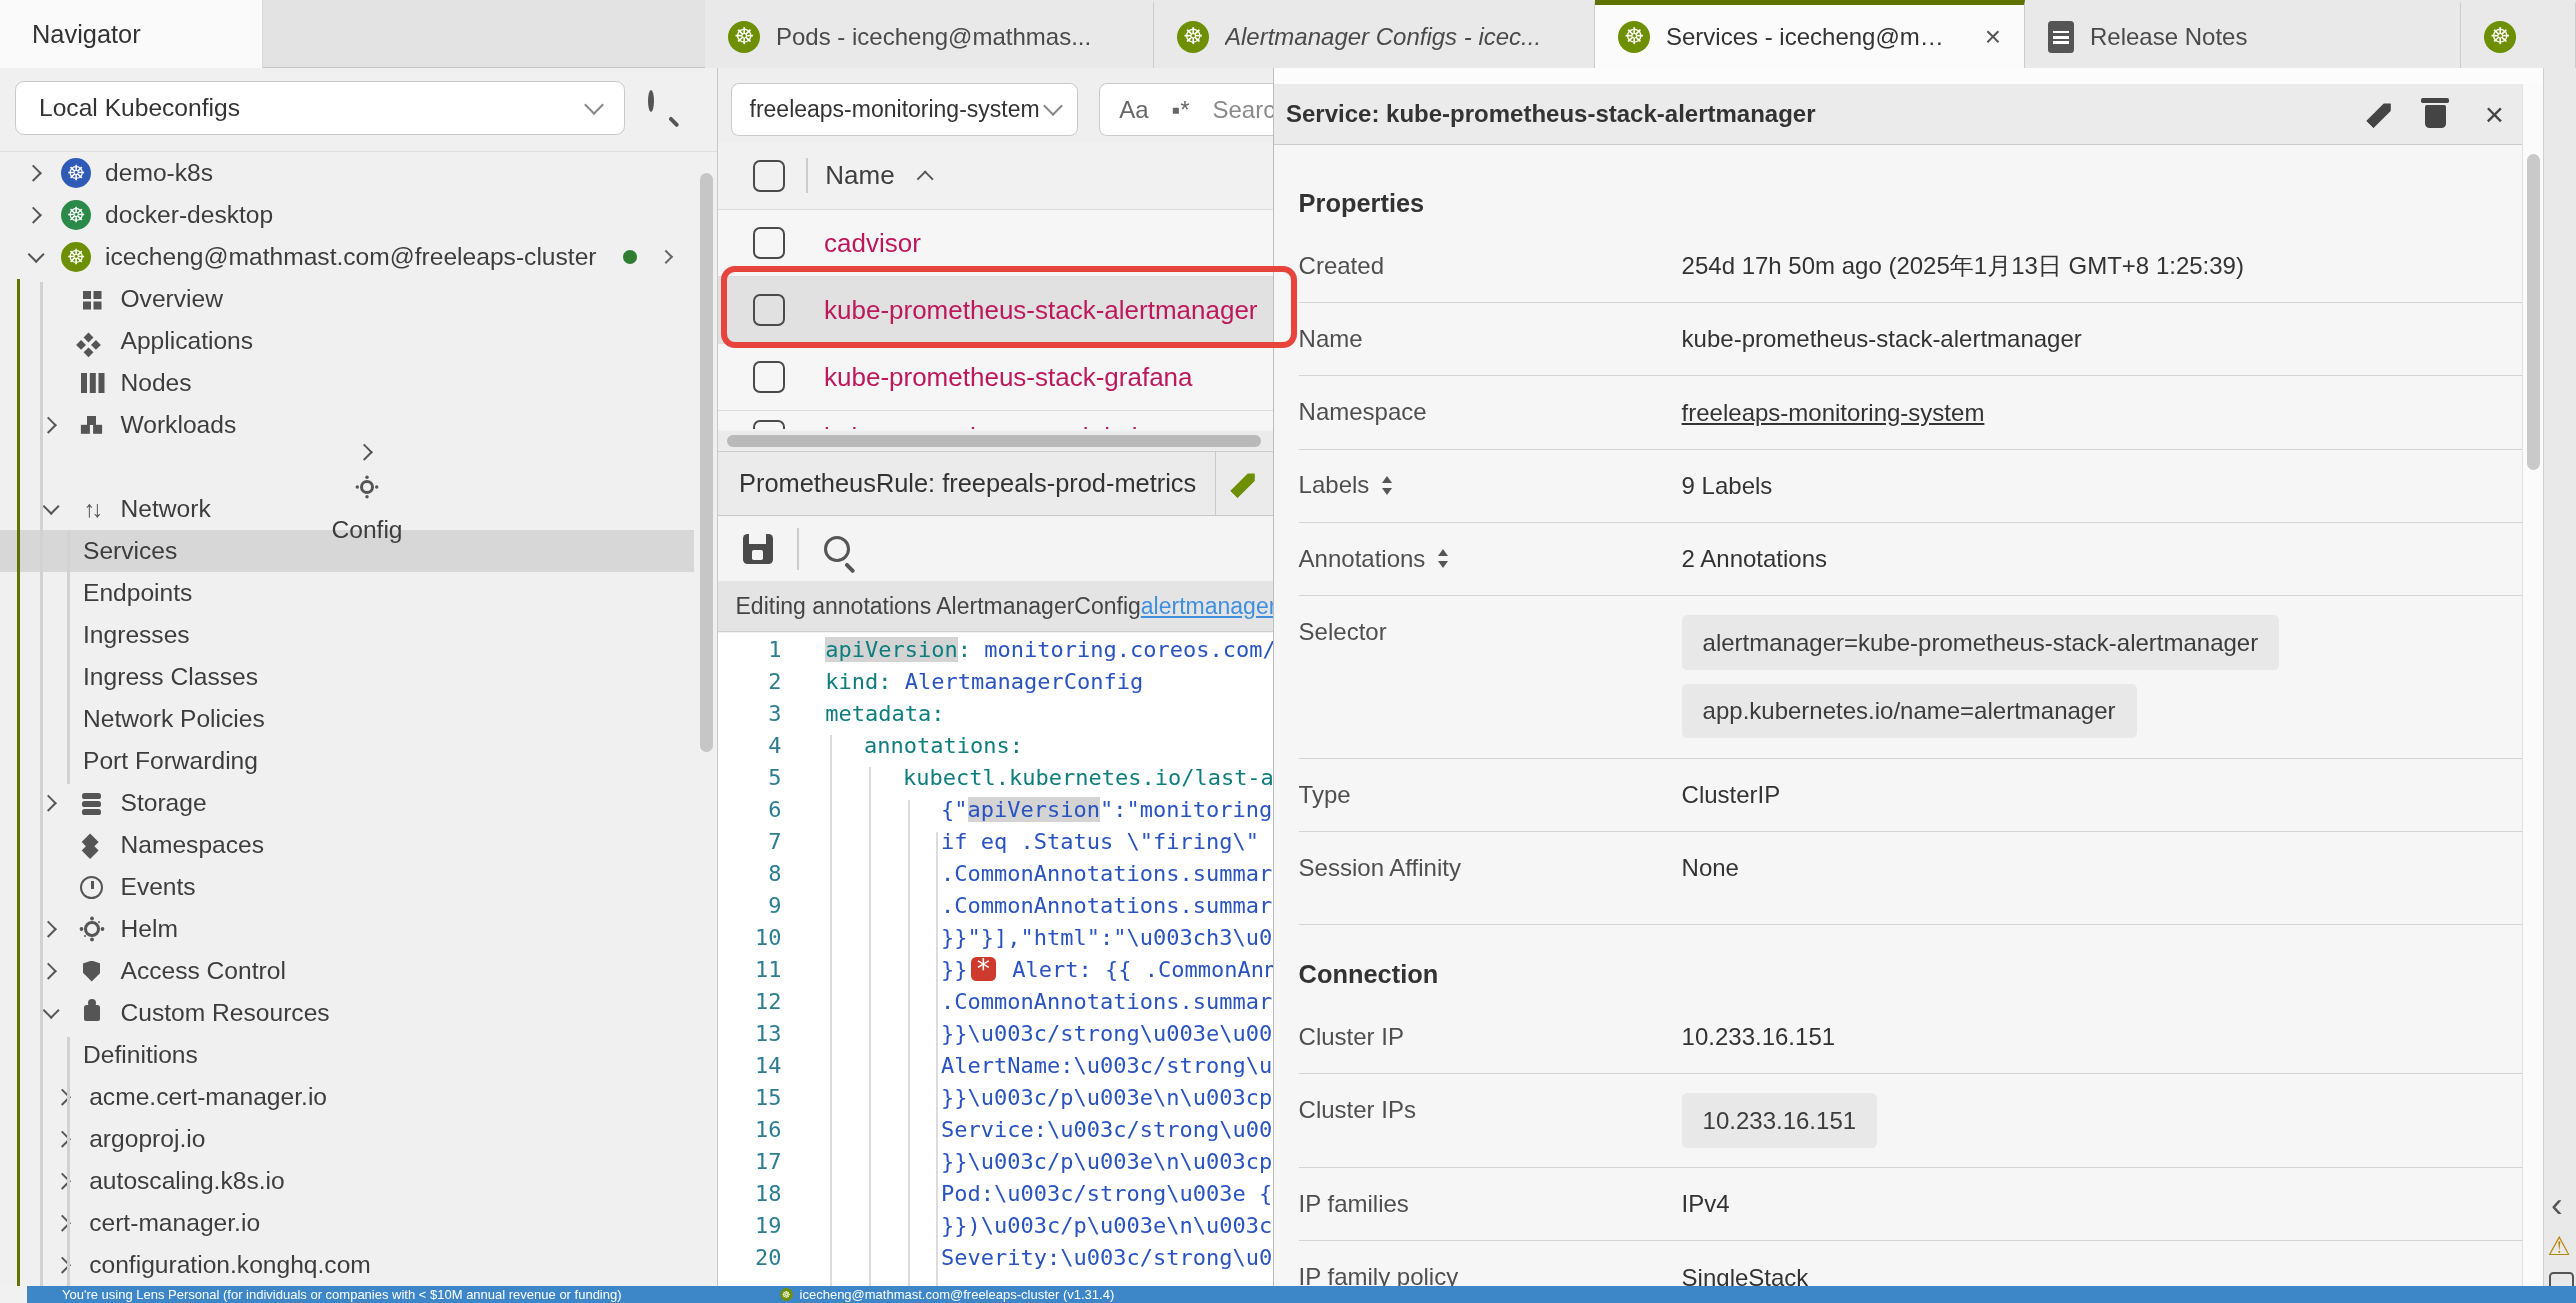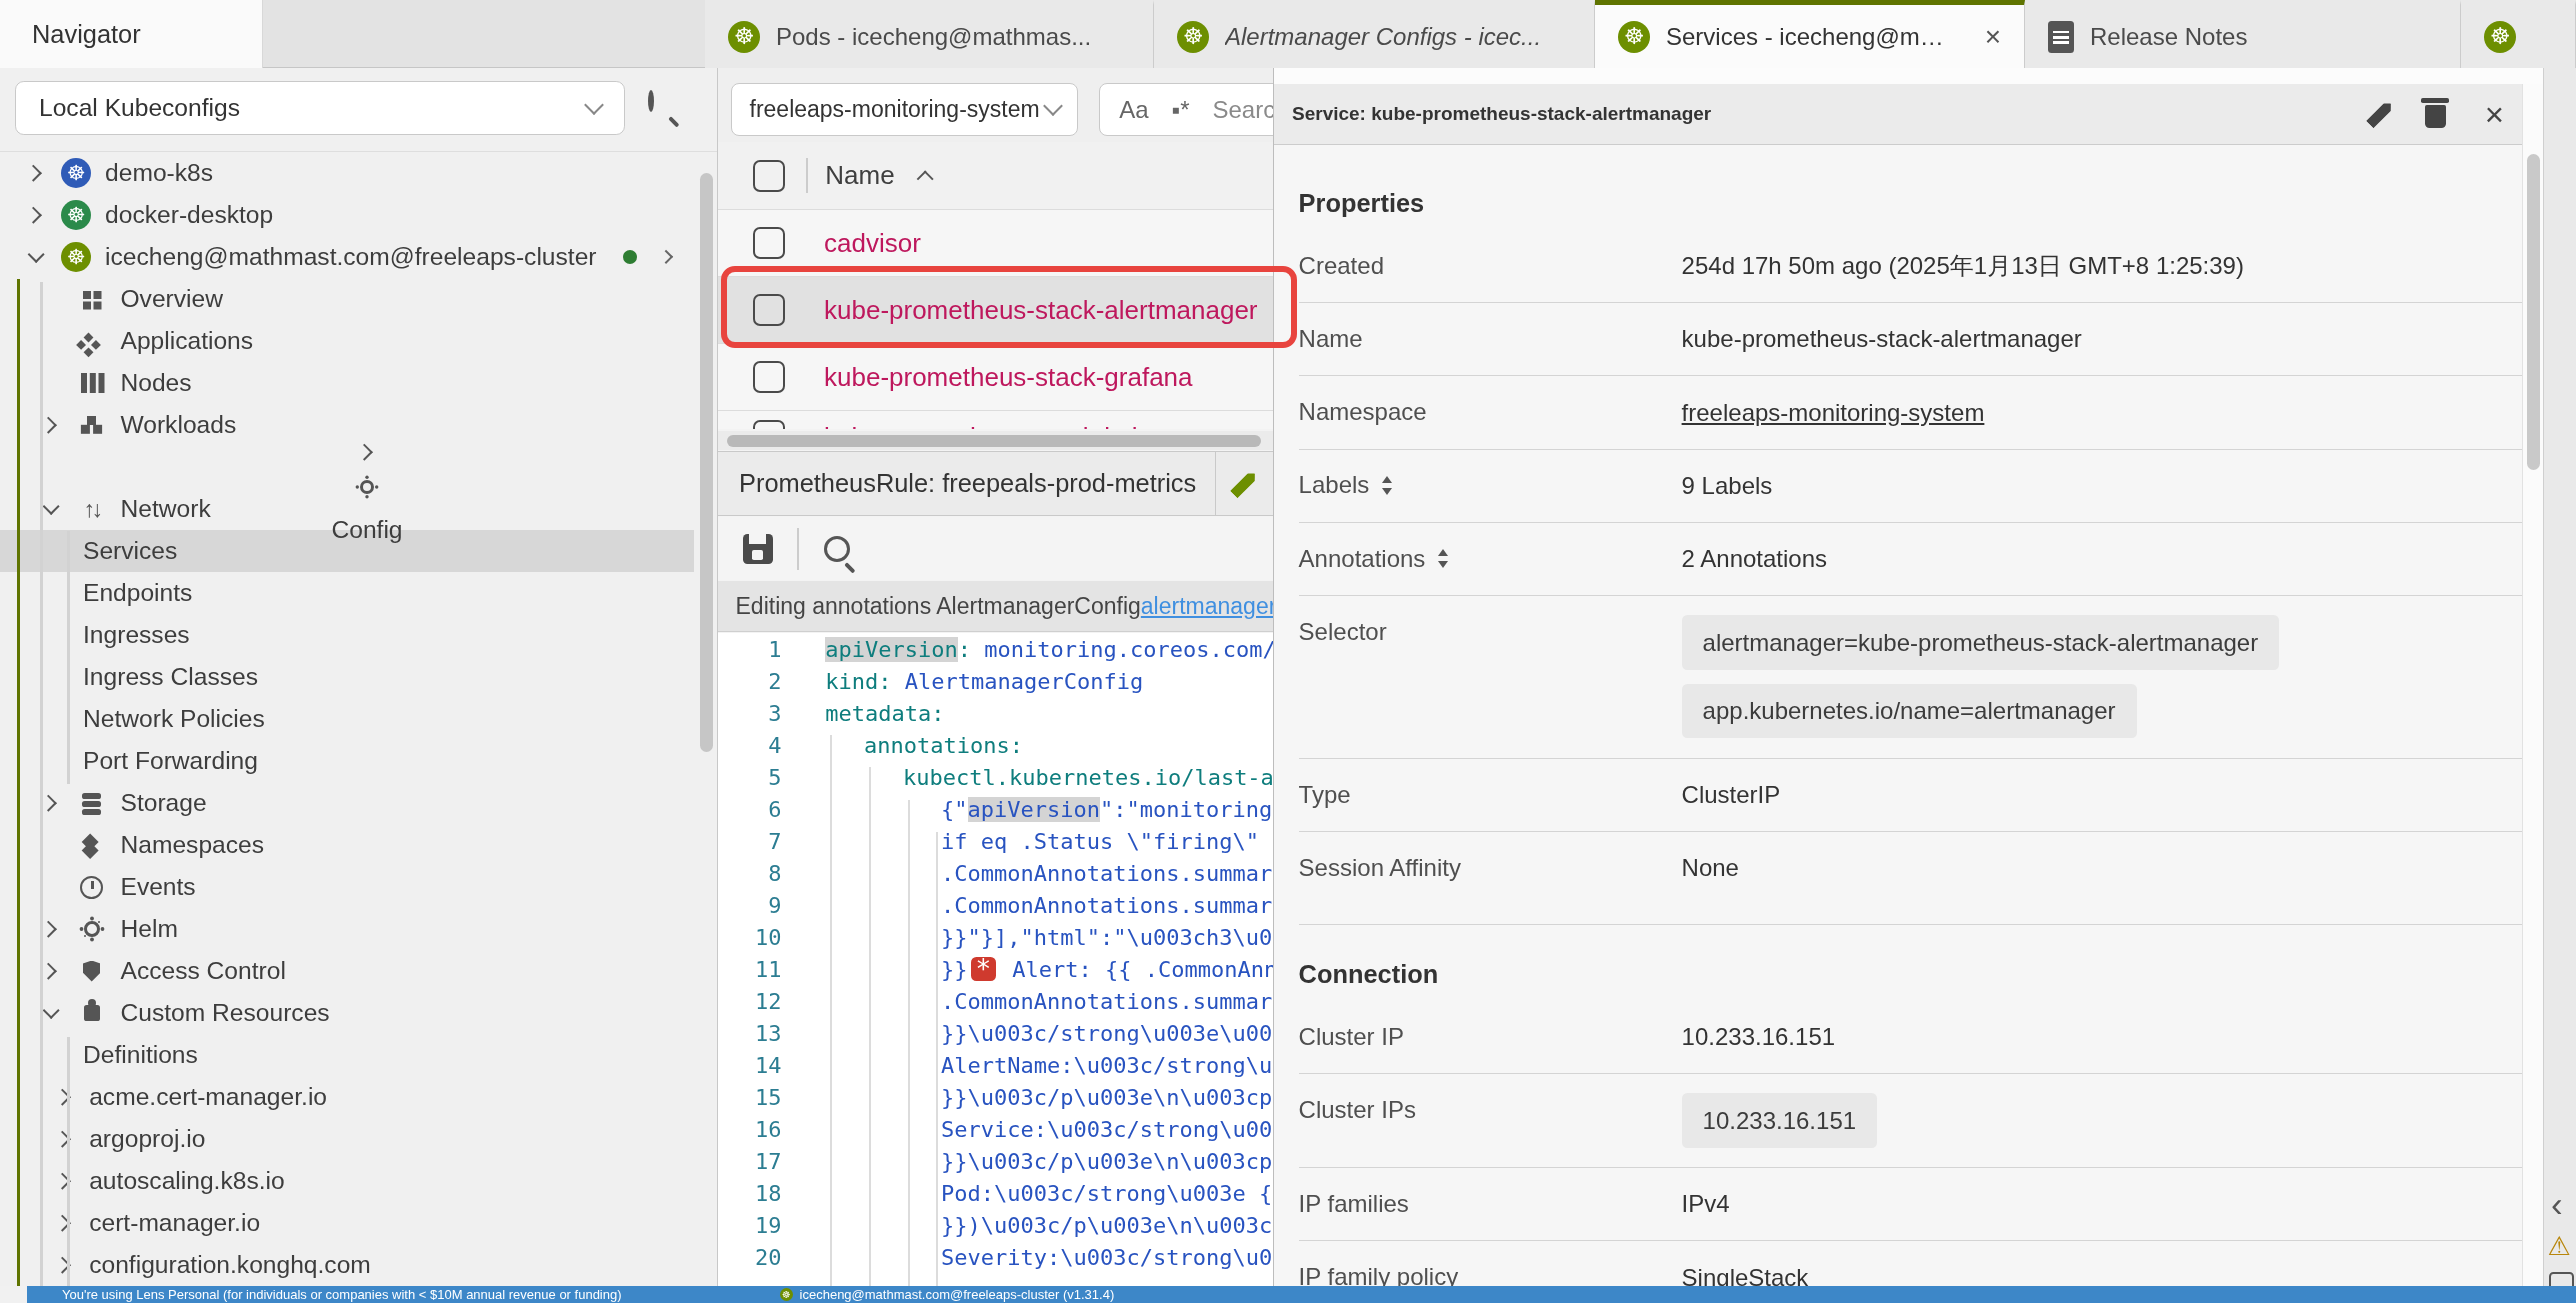--- a/index.html
+++ b/index.html
@@ -96,21 +96,21 @@
   .seg-k { color:#0e7d7d; }
   .seg-v { color:#2853c0; }
   .seg-hl { background:#d4d4d4; }
   .emoji-alarm { display:inline-flex; width:24.6px; height:24.6px; background:#cf3a2e; border-radius:5.3px; color:#fff; align-items:center; justify-content:center; font-size:26px; line-height:1; margin:0 3.5px; }
   .iguide { position:absolute; width:1.8px; background:#dcdcdc; }
 
   
   #detail { position:absolute; left:1273px; top:68px; right:33px; bottom:18.4px; background:#f6f6f6; border-left:0.9px solid #bdbdbd; overflow:hidden; }
   #detail-topgap { height:16px; background:#fcfcfc; }
   #detail-header { height:61px; background:#ebebeb; border-bottom:0.9px solid #cccccc; display:flex; align-items:center; }
-  #detail-header .title { font-size:19px; font-weight:bold; color:#333; padding-left:18px; }
+  #detail-header .title { font-size:24px; font-weight:bold; color:#333; padding-left:12px; }
   #detail-actions { margin-left:auto; display:flex; align-items:center; gap:39px; padding-right:39px; }
   .i-trash { width:21px; height:23px; background:#444; border-radius:1.8px 1.8px 4.4px 4.4px; position:relative; margin-top:5.3px; }
   .i-trash::before { content:""; position:absolute; left:-3.5px; top:-7px; width:28px; height:4.4px; background:#444; border-radius:1.8px; }
   .i-close { font-size:33px; color:#444; line-height:1; }
   #detail-body { position:absolute; left:0; right:21px; top:77px; bottom:0; padding:32px 0 0 24.6px; }
   .dsection-header { font-size:25.4px; font-weight:bold; color:#333; height:53px; display:flex; align-items:center; }
   .drow { display:flex; border-bottom:0.9px solid #d4d4d4; padding:19.3px 0; align-items:flex-start; position:relative;gap:8px; }
   .drow .dlabel { flex:none; width:375px; font-size:24px; color:#4f4f4f; display:flex; align-items:center; gap:10.5px; padding-top:2.6px; }
   .drow .dvalue { font-size:24px; color:#333; line-height:1.4; }
   .drow a { color:#3f93e0; text-decoration:underline; }

